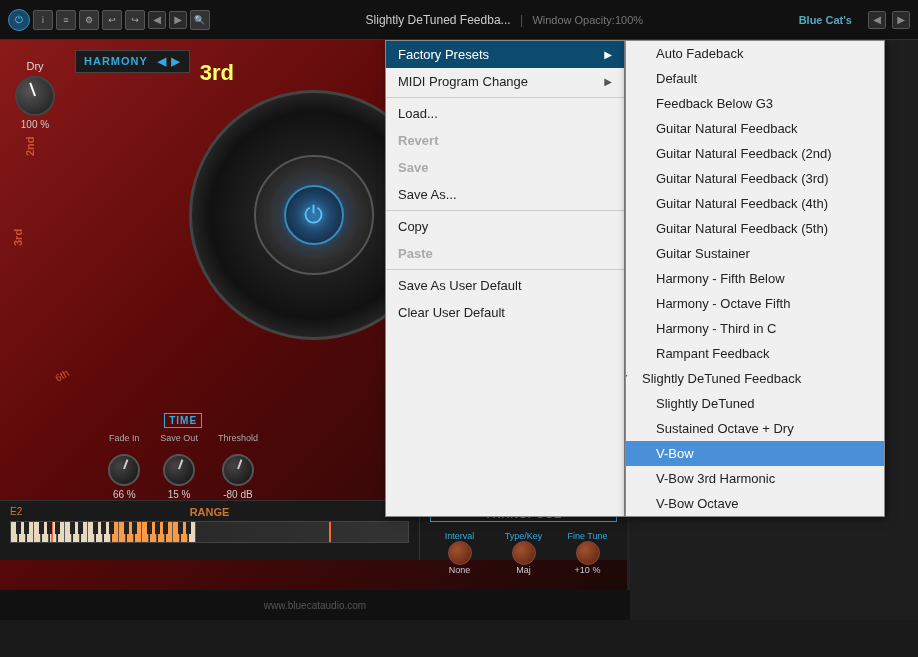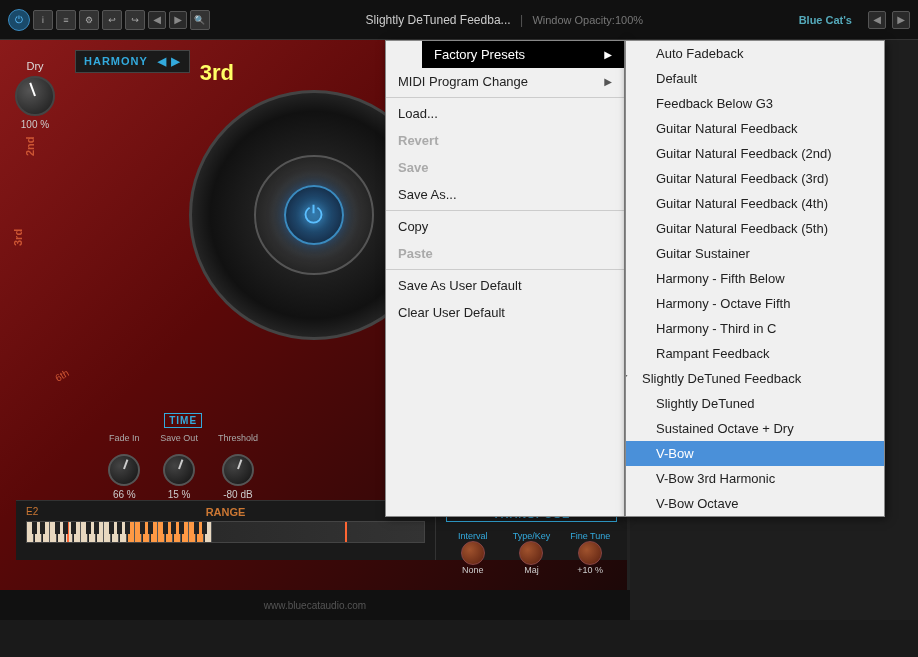--- a/index.html
+++ b/index.html
@@ -201,21 +201,21 @@
       width: 2px; height: 10px;
       background: #ccc;
       top: 3px; left: 50%;
       transform: translateX(-50%) rotate(20deg);
       transform-origin: bottom center;
     }
 
     
     .range-bar {
       position: absolute;
-      bottom: 60px; left: 16px; right: 0;
+      bottom: 60px; left: 0; right: 0;
       height: 60px;
       background: #1a1a1a;
       border-top: 1px solid #333;
       display: flex;
     }
     .range-section {
       width: 420px;
       padding: 5px 10px;
       border-right: 1px solid #333;
     }
@@ -302,23 +302,22 @@
       padding: 6px 12px;
       cursor: pointer;
       display: flex;
       align-items: center;
       justify-content: space-between;
       color: #222;
       font-size: 13px;
       white-space: nowrap;
     }
     .menu-item.highlighted {
-      background: #000000;
+      background: #0c4a6e;
       color: #fff;
-      margin-left: 36px;
     }
     .menu-item.disabled {
       color: #aaa;
       cursor: default;
       font-weight: bold;
     }
     .menu-separator {
       height: 1px;
       background: #ccc;
       margin: 2px 0;

